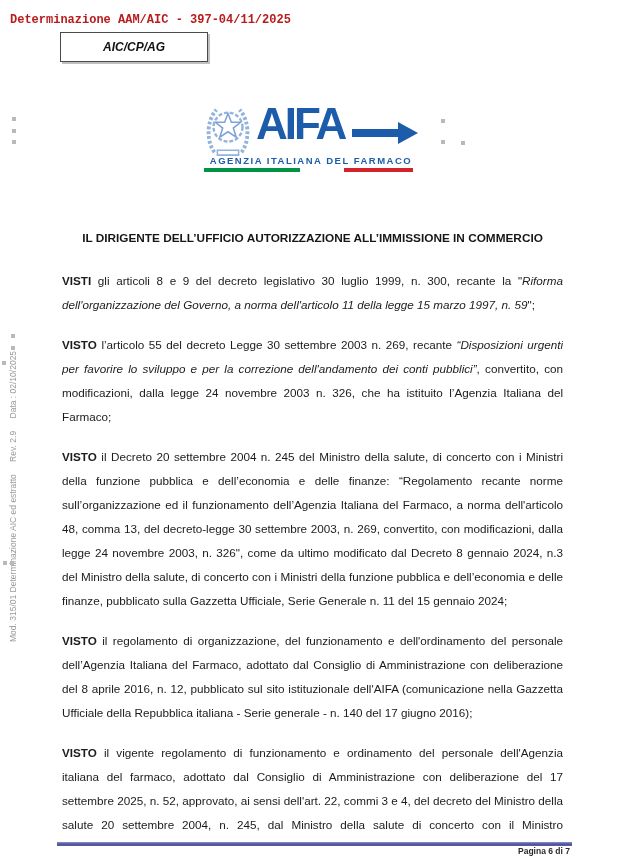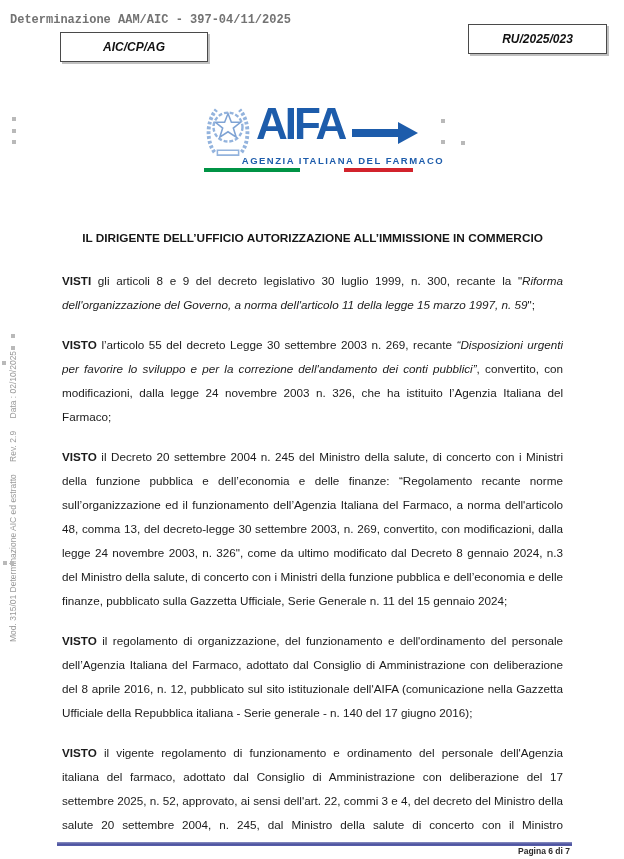--- a/index.html
+++ b/index.html
@@ -5,21 +5,21 @@
   html,body{margin:0;padding:0;background:#e9e9e9;}
   .page{
     position:relative;width:624px;height:859px;background:#ffffff;
     font-family:"Liberation Sans",sans-serif;color:#1b1b1b;overflow:hidden;
     margin:0 auto;box-shadow:0 0 4px rgba(0,0,0,.25);
   }
   
   .ref-red{
     position:absolute;left:10px;top:13px;
     font-family:"Liberation Mono","DejaVu Sans Mono",monospace;
-    font-size:12px;font-weight:bold;color:#737373;white-space:nowrap;
+    font-size:12px;font-weight:bold;color:#b91c1c;white-space:nowrap;
   }
   
   .hdr-box{
     position:absolute;background:#fff;border:1px solid #4a4a4a;
     box-shadow:2px 2px 0 rgba(140,140,140,.55);
     display:flex;align-items:center;justify-content:center;
     font-style:italic;font-weight:bold;font-size:12px;color:#111;
   }
   .box-office{left:60px;top:32px;width:146px;height:28px;}
   .box-registry{left:468px;top:24px;width:137px;height:28px;}
@@ -28,21 +28,21 @@
   .logo{position:absolute;left:204px;top:98px;width:214px;height:76px;}
   .emblem{position:absolute;left:0;top:4px;width:48px;height:56px;}
   .wordmark{
     position:absolute;left:52px;top:-4px;height:60px;
     font-weight:bold;font-size:44px;line-height:60px;letter-spacing:-3px;
     color:#1d5cab;transform:scaleY(1.0);white-space:nowrap;
   }
   .arrow-svg{position:absolute;left:148px;top:24px;}
   .logo-subtitle{
     position:absolute;left:0;top:57px;width:214px;text-align:center;
-    font-size:9.5px;font-weight:bold;letter-spacing:1.5px;color:#1d5cab;white-space:nowrap;margin-left:32px;
+    font-size:9.5px;font-weight:bold;letter-spacing:1.5px;color:#1d5cab;white-space:nowrap;
   }
   .flag-bars{position:absolute;left:0;top:70px;width:209px;height:4px;display:flex;}
   .bar-green{width:46%;background:#009345;}
   .bar-white{width:21%;background:#ffffff;}
   .bar-red{width:33%;background:#d2232c;}
 
   
   .doc-title{
     position:absolute;left:62px;top:231px;width:501px;text-align:center;
     font-weight:bold;font-size:11.8px;color:#161616;
@@ -76,23 +76,20 @@
 </style>
 </head>
 <body>
 
 <div class="page">
 
   <div class="ref-red">Determinazione AAM/AIC - 397-04/11/2025</div>
 
   <div class="hdr-box box-office">
     <span>AIC/CP/AG</span>
-  </div>
-  <div class="hdr-box box-registry">
-    <span>RU/2025/023</span>
   </div>
 
   <div class="logo">
     <svg class="emblem" viewBox="0 0 48 58">
       <path d="M10,52 C2,42 1,20 12,8" fill="none" stroke="#93b3dd" stroke-width="4" stroke-dasharray="3 2"></path>
       <path d="M38,52 C46,42 47,20 36,8" fill="none" stroke="#93b3dd" stroke-width="4" stroke-dasharray="3 2"></path>
       <circle cx="24" cy="26" r="15" fill="none" stroke="#93b3dd" stroke-width="2.5" stroke-dasharray="4 2"></circle>
       <polygon points="24,12 27.5,21 37,21 29.5,27 32.5,36.5 24,30.8 15.5,36.5 18.5,27 11,21 20.5,21" fill="#ffffff" stroke="#7fa3d4" stroke-width="1.6"></polygon>
       <path d="M13,50 L35,50 L35,55 L13,55 Z" fill="none" stroke="#93b3dd" stroke-width="1.6"></path>
     </svg>

